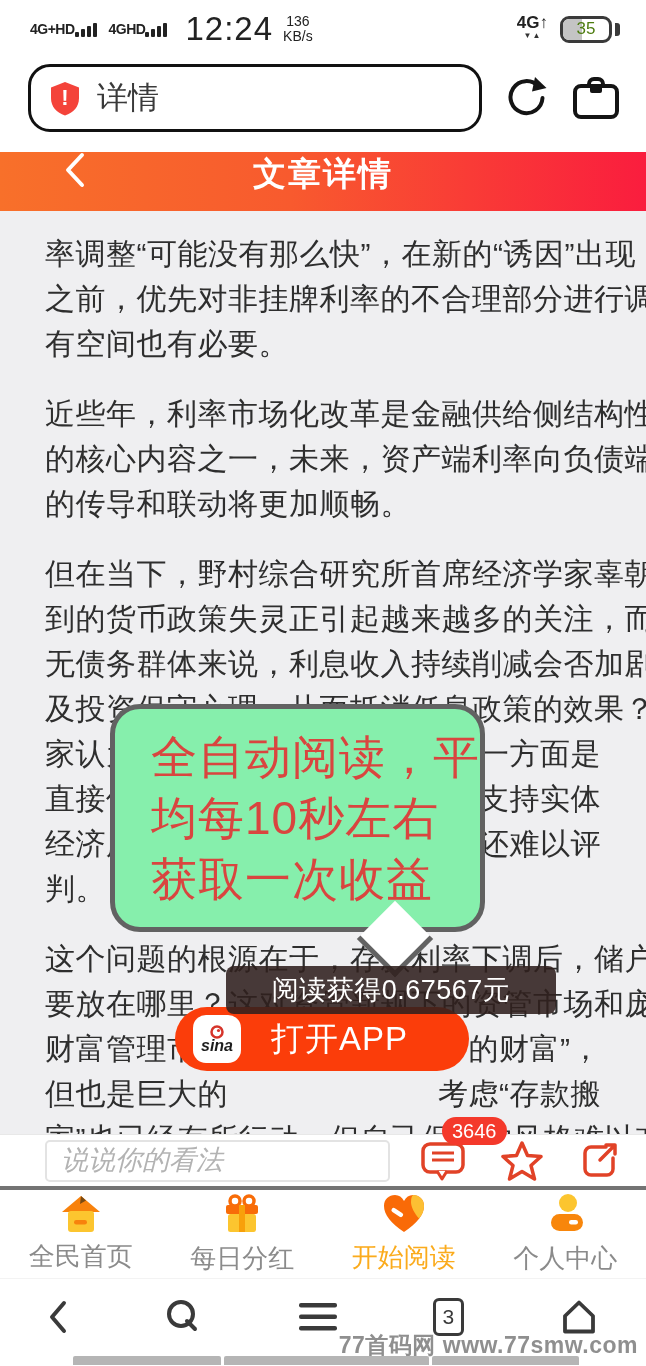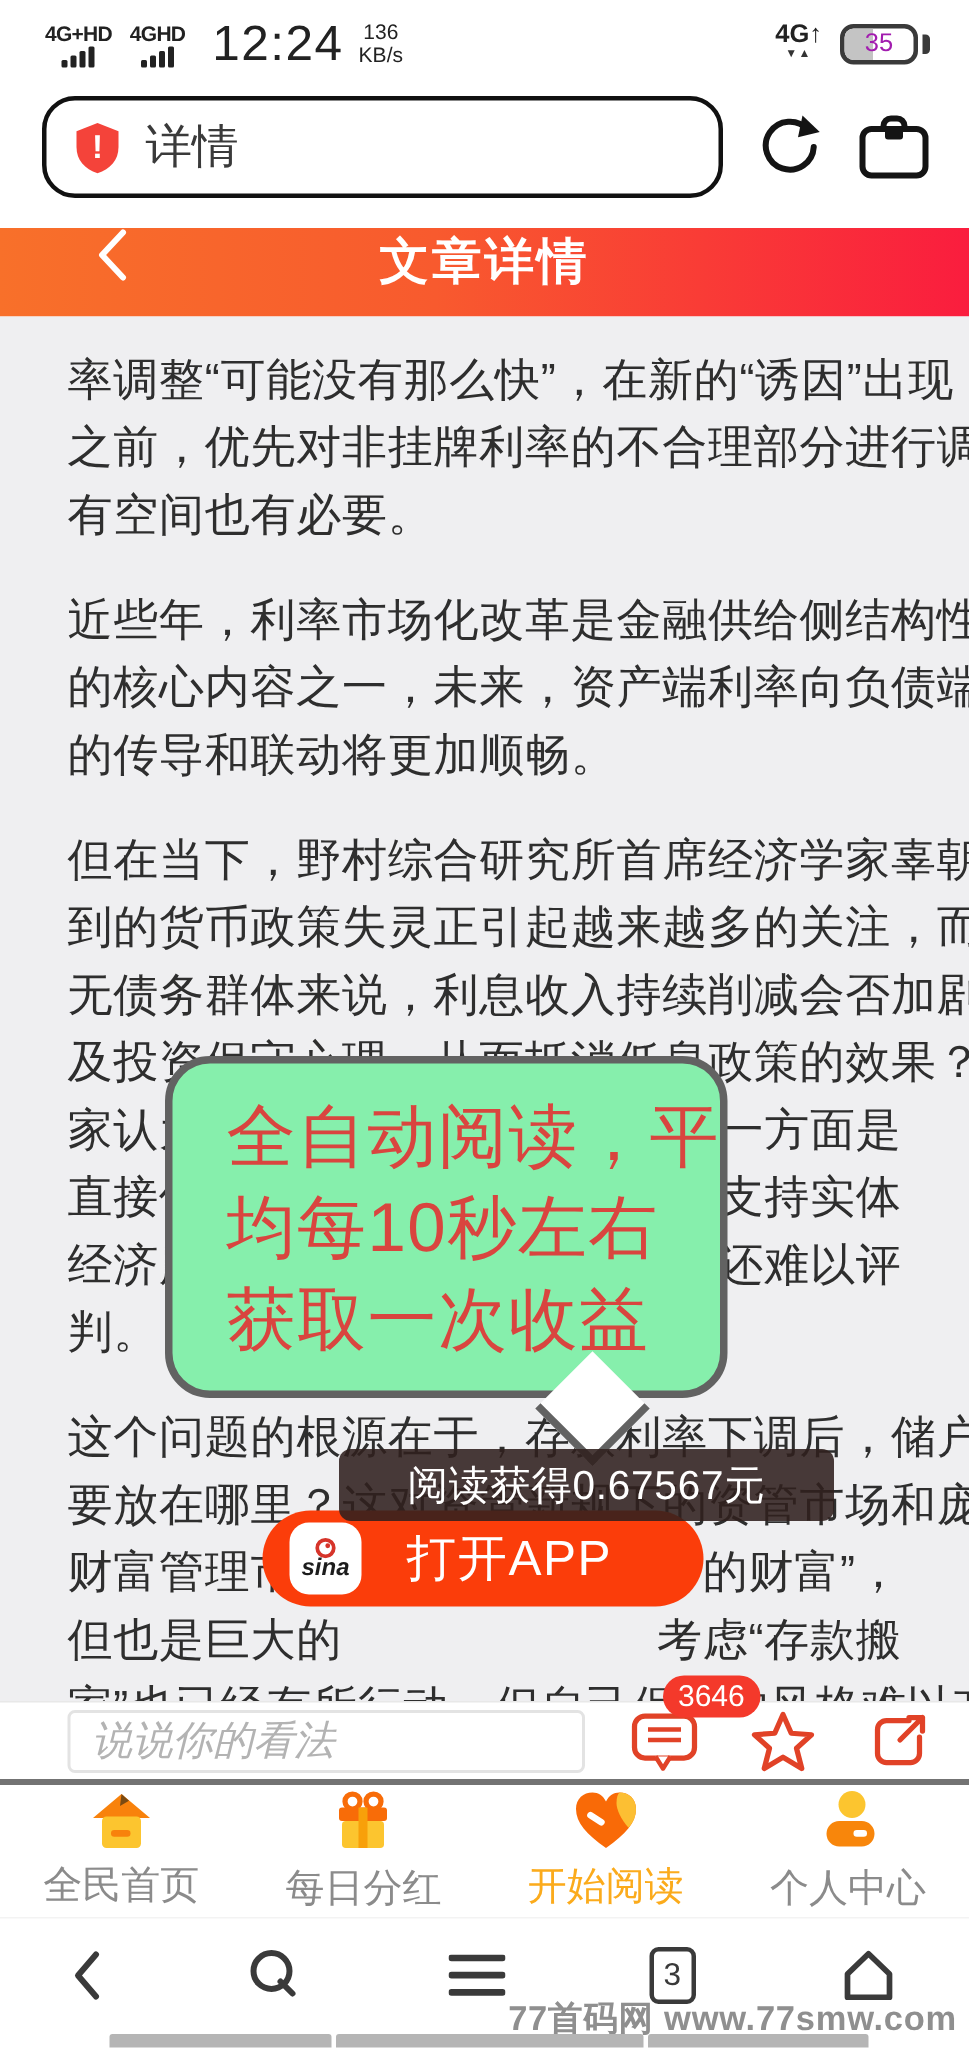--- a/index.html
+++ b/index.html
@@ -2,35 +2,35 @@
 <html><head>
 <meta charset="utf-8">
 <style>
   * { margin:0; padding:0; box-sizing:border-box; }
   html,body { background:#dddddd; }
   body { font-family:"Liberation Sans", sans-serif; }
   .phone { position:relative; width:646px; height:1366px; margin:0 auto; background:#ffffff; overflow:hidden; }
 
   
   .status-bar { height:52px; display:flex; align-items:center; padding:6px 26px 0 30px; background:#fff; color:#222; }
-  .sig-group { display:flex; flex-direction:column; align-items:center; margin-right:12px; }
+  .sig-group { display:flex; flex-direction:row; align-items:center; margin-right:12px; }
   .sig-label { font-size:14px; font-weight:bold; letter-spacing:-0.5px; }
   .sig-bars { display:flex; align-items:flex-end; gap:2px; margin-top:1px; }
   .sig-bars i { display:block; width:4px; background:#222; border-radius:1px; }
   .sig-bars i:nth-child(1){height:5px}.sig-bars i:nth-child(2){height:8px}
   .sig-bars i:nth-child(3){height:11px}.sig-bars i:nth-child(4){height:14px}
   .clock { font-size:33px; color:#222; margin:0 10px 0 6px; letter-spacing:1px; }
   .speed { display:flex; flex-direction:column; font-size:14px; line-height:15px; color:#222;align-items:center; }
   .sb-right { margin-left:auto; display:flex; align-items:center; gap:12px; }
   .net-right { display:flex; flex-direction:column; align-items:center; line-height:13px; }
   .net-right .n { font-size:17px; font-weight:bold; }
   .net-right .a { font-size:8px; letter-spacing:1px; color:#333; }
   .battery { position:relative; width:52px; height:27px; border:3px solid #3a3a3a; border-radius:9px; display:flex; align-items:center; justify-content:center; overflow:hidden; background:#fff; }
   .battery .fill { position:absolute; left:0; top:0; bottom:0; width:42%; background:#c4c4c4; }
-  .battery .lvl { position:relative; font-size:17px; color:#a21caf; }
+  .battery .lvl { position:relative; font-size:17px; color:#4d7c0f; }
   .battery-nub { width:5px; height:13px; background:#3a3a3a; border-radius:0 3px 3px 0; margin-left:-9px; }
 
   
   .url-row { height:100px; display:flex; align-items:center; padding:0 26px 8px 28px; background:#fff; }
   .url-box { width:462px; height:68px; border:3.5px solid #111; border-radius:22px; background:#fff; display:flex; align-items:center; padding:0 18px; gap:16px; }
   .url-title { font-size:31px; color:#3a3a3a;text-align:right; }
   .url-actions { display:flex; align-items:center; margin-left:22px; gap:22px; }
 
   
   .app-header { position:relative; height:59px; background:linear-gradient(90deg,#f8702a 0%,#f85a2e 45%,#fa1d3e 100%); display:flex; align-items:flex-start; }

